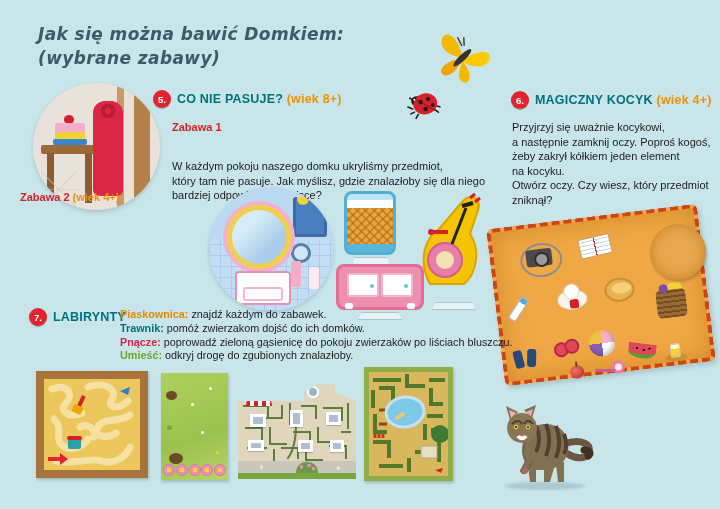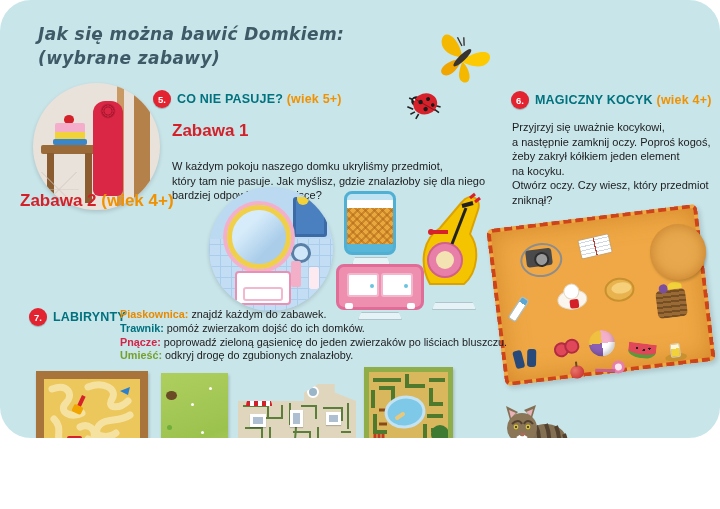--- a/index.html
+++ b/index.html
@@ -1,31 +1,31 @@
 <!DOCTYPE html>
 <html><head>
 <meta charset="utf-8">
 <style>
   * { margin:0; padding:0; box-sizing:border-box; }
   html,body { width:720px; height:509px; }
   body { font-family:"Liberation Sans", sans-serif; }
-  #page { position:relative; width:720px; height:438px; background:#c8e5ea; overflow:hidden;border-radius:31px; }
+  #page { position:relative; width:720px; height:509px; background:#c8e5ea; overflow:hidden; }
 
   
   .title { position:absolute; left:38px; top:22px; font-size:17px; line-height:24px;
            color:#3d5a66; font-style:italic; letter-spacing:.4px; font-weight:bold;
            font-family:"DejaVu Sans", sans-serif; white-space:pre-line; }
 
   .numcircle { position:absolute; width:18px; height:18px; border-radius:50%;
                background:#e32330; color:#fff; font-weight:bold; font-size:9.5px;
                display:flex; align-items:center; justify-content:center;
                box-shadow:0 1px 1px rgba(0,0,0,.25); }
   .heading { position:absolute; font-weight:bold; font-size:12.5px; color:#00727e; letter-spacing:.2px; }
   .heading .age { color:#f09200; }
-  .sublabel { position:absolute; font-weight:bold; font-size:17px; color:#d42129; }
+  .sublabel { position:absolute; font-weight:bold; font-size:11px; color:#d42129; }
   .sublabel .age { color:#f09200; }
   .para { position:absolute; font-size:11px; line-height:14.5px; color:#1c1c1c; white-space:pre-line; }
 
   .lab-list { position:absolute; left:120px; top:308px; font-size:10.8px; line-height:13.8px; color:#1c1c1c; }
   .lab-list b { font-weight:bold; }
   .lab-orange b { color:#e88a00; }
   .lab-teal  b { color:#00727e; }
   .lab-red   b { color:#d62246; }
   .lab-green b { color:#76a02a; }
 
@@ -189,21 +189,21 @@
         <div class="l1"></div>
         <div class="plate"></div>
     </div>
     <div class="carpet"></div>
     <div class="web"></div>
   </div>
 
   <div class="numcircle" style="left:153px;top:90px;">5.</div>
   <div class="heading" style="left:177px;top:92px;">
     <span>CO NIE PASUJE?</span>
-    <span class="age">(wiek 5+)</span>
+    <span class="age">(wiek 8+)</span>
   </div>
 
   <svg style="position:absolute;left:406px;top:86px;" width="38" height="34" viewBox="0 0 38 34">
     <g transform="rotate(-15 19 17)">
       <path d="M6,20 L1,16 M7,23 L2,24 M10,26 L6,30 M28,22 L33,25 M26,25 L30,30 M10,12 L5,8" stroke="#222" stroke-width="1.6"></path>
       <circle cx="11" cy="13" r="5" fill="#1a1a1a"></circle>
       <ellipse cx="19" cy="18" rx="12" ry="10.5" fill="#d6212b"></ellipse>
       <path d="M10,10 L27,27" stroke="#8f1018" stroke-width="1"></path>
       <circle cx="15" cy="15" r="2.2" fill="#1a1a1a"></circle>
       <circle cx="23" cy="14" r="2" fill="#1a1a1a"></circle>
@@ -296,21 +296,21 @@
         <div class="glass"></div>
       </div>
   </div>
   <div id="cover-disc"></div>
 
   <div class="numcircle" style="left:29px;top:308px;">7.</div>
   <div class="heading" style="left:53px;top:310px;">LABIRYNTY</div>
   <div class="lab-list">
     <div class="lab-orange"><b>Piaskownica:</b><span> znajdź każdym do zabawek.</span></div>
     <div class="lab-teal"><b>Trawnik:</b><span> pomóż zwierzakom dojść do ich domków.</span></div>
-    <div class="lab-red"><b>Pnącze:</b><span> poprowadź zieloną gąsienicę do jeden zwierzaków po liściach bluszczu.</span></div>
+    <div class="lab-red"><b>Pnącze:</b><span> poprowadź zieloną gąsienicę do pokoju zwierzaków po liściach bluszczu.</span></div>
     <div class="lab-green"><b>Umieść:</b><span> odkryj drogę do zgubionych znalazłoby.</span></div>
   </div>
 
   <div id="maze-sand" class="maze">
     <svg width="96" height="91" viewBox="0 0 96 91">
       <g stroke="#f6e2a0" stroke-width="7" stroke-linecap="round" fill="none">
         <path d="M8,10 C24,4 30,16 22,24 C14,32 26,40 38,34"></path>
         <path d="M44,8 C60,2 74,10 68,20 C62,30 76,30 84,22"></path>
         <path d="M86,36 C74,44 60,38 54,48 C48,58 64,60 72,54"></path>
         <path d="M10,40 C20,50 10,58 18,66 C26,74 40,68 44,60"></path>

